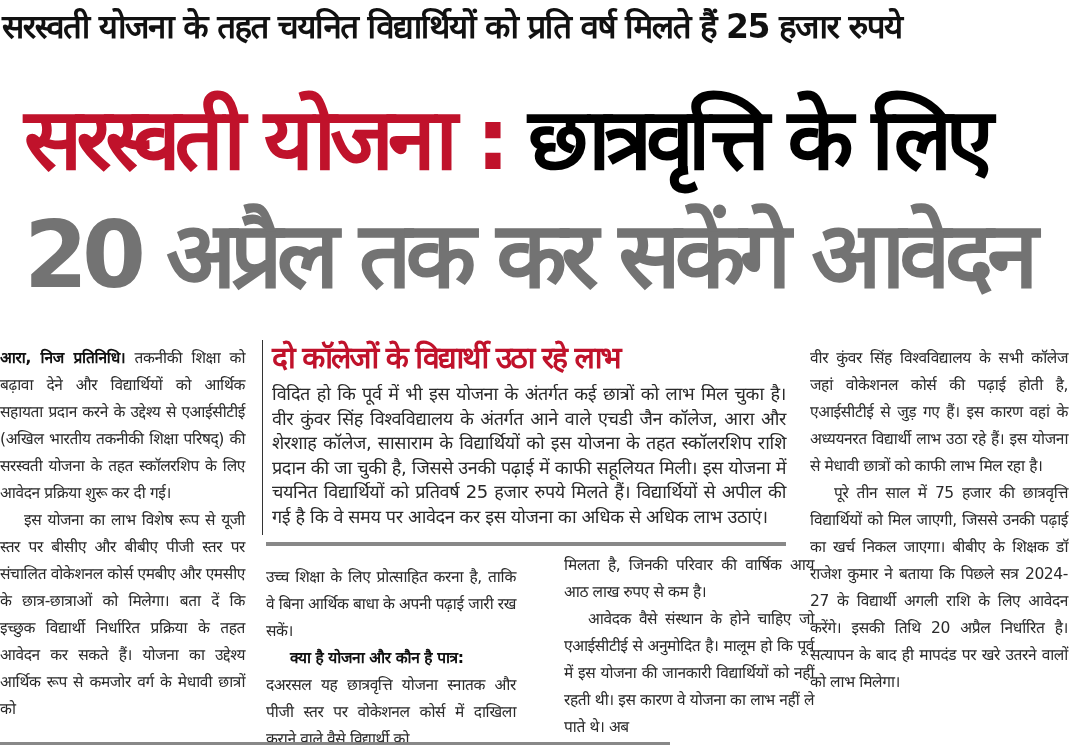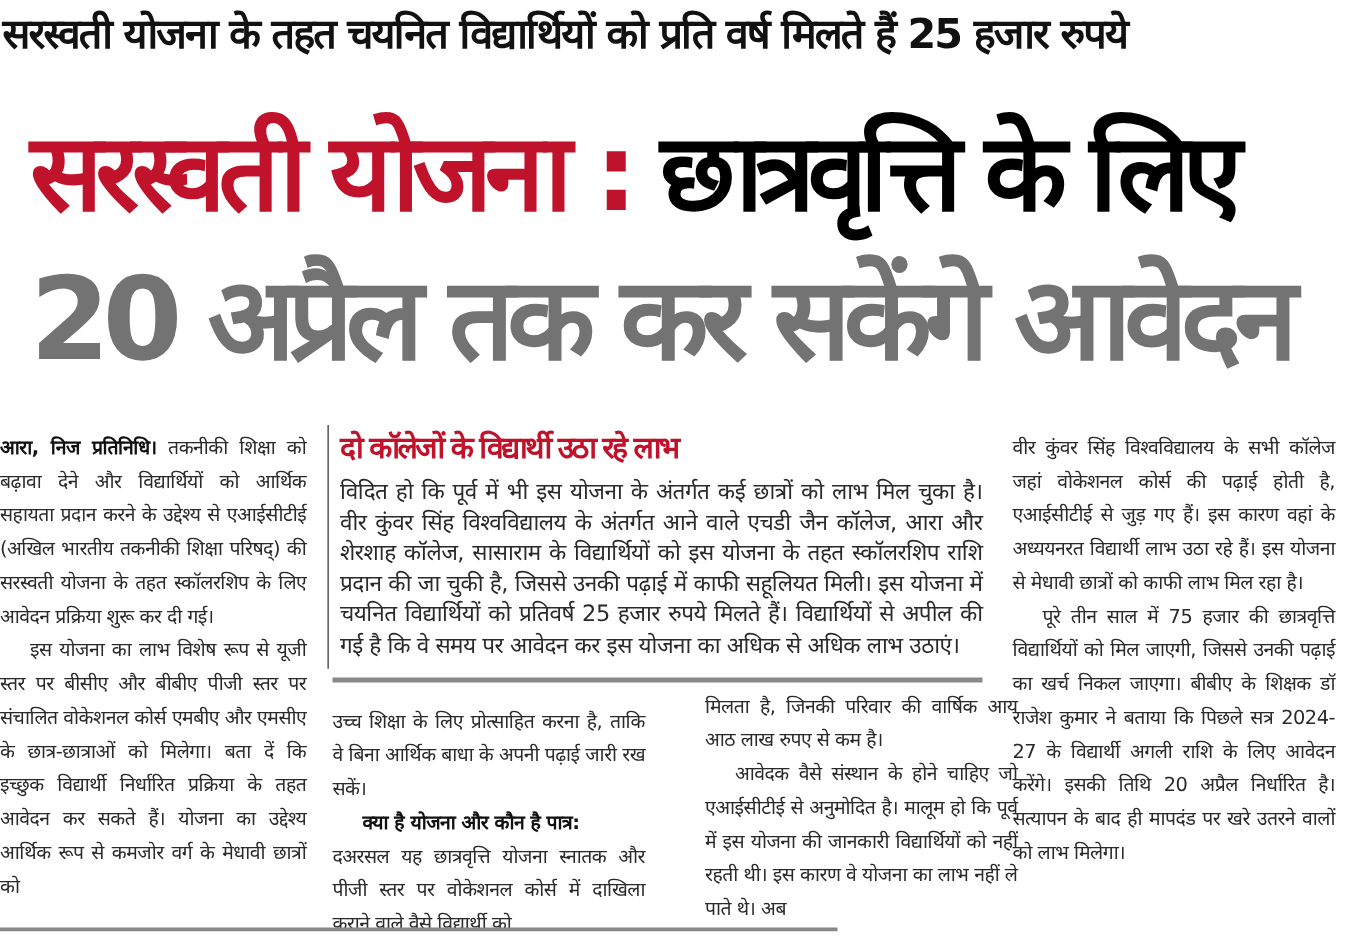--- a/index.html
+++ b/index.html
@@ -33,21 +33,21 @@
   .indent { text-indent: 24px; }
   .lead { font-weight: bold; color: #111; }
   .col1 { left: 0; top: 345px; width: 245px; }
   .col-divider {
     position: absolute; left: 262px; top: 340px; width: 1px; height: 195px; background: #333;
   }
   .box {
     position: absolute; left: 266px; top: 338px; width: 520px; height: 200px;
   }
   .box-title {
-    font-size: 24px; font-weight: bold; color: #c0122b; letter-spacing: -2px;
+    font-size: 30px; font-weight: bold; color: #c0122b; letter-spacing: -2px;
     line-height: 40px; margin: 0 0 4px 6px; white-space: nowrap;
   }
   .box-body {
     font-size: 18px; line-height: 24.5px; color: #2a2a2a; margin-left: 6px;
     letter-spacing: -0.4px; text-align: justify;
   }
   .box-rule {
     position: absolute; left: 266px; top: 542px; width: 520px; height: 4px; background: #888;
   }
   .col2 { left: 266px; top: 564px; width: 250px; }

